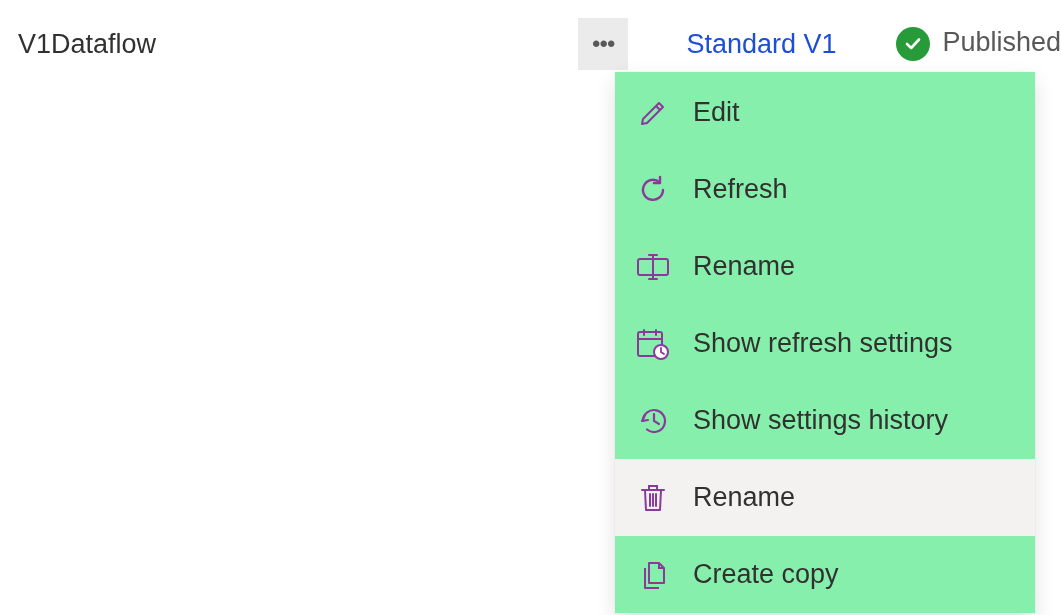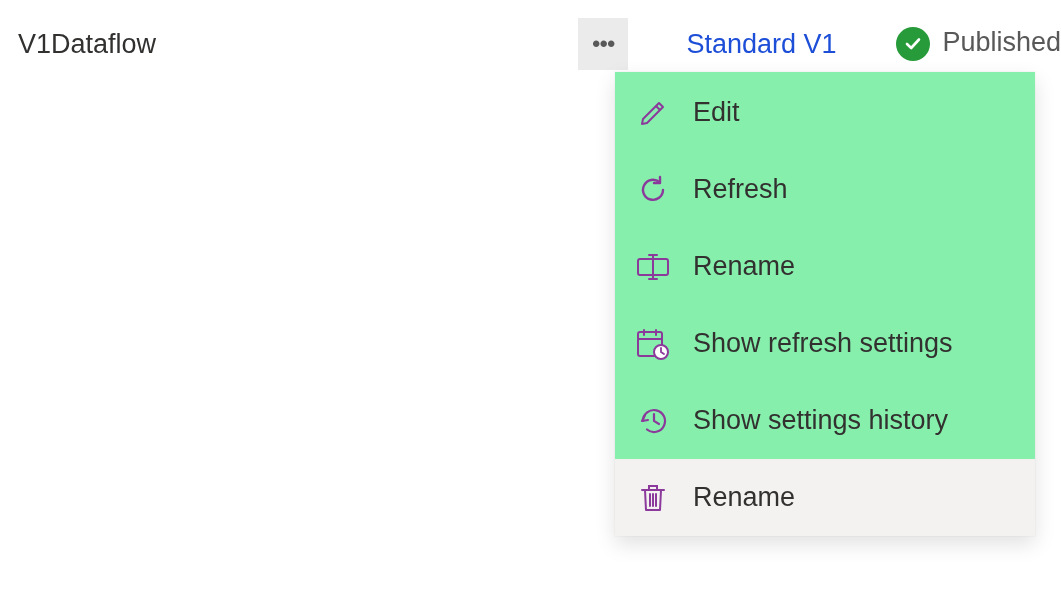--- a/index.html
+++ b/index.html
@@ -189,14 +189,24 @@
         <path d="M7 8 L8 28 L22 28 L23 8" fill="none" stroke="#8b3a9c" stroke-width="2" stroke-linejoin="round"></path>
         <path d="M11 4 L19 4 L19 8 L11 8 Z" fill="none" stroke="#8b3a9c" stroke-width="2"></path>
         <line x1="12" y1="12" x2="12" y2="24" stroke="#8b3a9c" stroke-width="2" stroke-linecap="round"></line>
         <line x1="15" y1="12" x2="15" y2="24" stroke="#8b3a9c" stroke-width="2" stroke-linecap="round"></line>
         <line x1="18" y1="12" x2="18" y2="24" stroke="#8b3a9c" stroke-width="2" stroke-linecap="round"></line>
       </svg>
     </span>
     <span class="menu-label">Rename</span>
   </div>
 
+  <div class="menu-item">
+    <span class="menu-icon">
+      <svg width="32" height="32" viewBox="0 0 32 32">
+        <path d="M12 4 L22 4 L27 9 L27 24 L12 24 Z" fill="none" stroke="#8b3a9c" stroke-width="2" stroke-linejoin="round"></path>
+        <path d="M22 4 L22 9 L27 9" fill="none" stroke="#8b3a9c" stroke-width="2"></path>
+        <path d="M8 9 L8 29 L22 29" fill="none" stroke="#8b3a9c" stroke-width="2" stroke-linejoin="round"></path>
+      </svg>
+    </span>
+    <span class="menu-label">Create copy</span>
+  </div>
 
 </div>
 
 </body></html>

